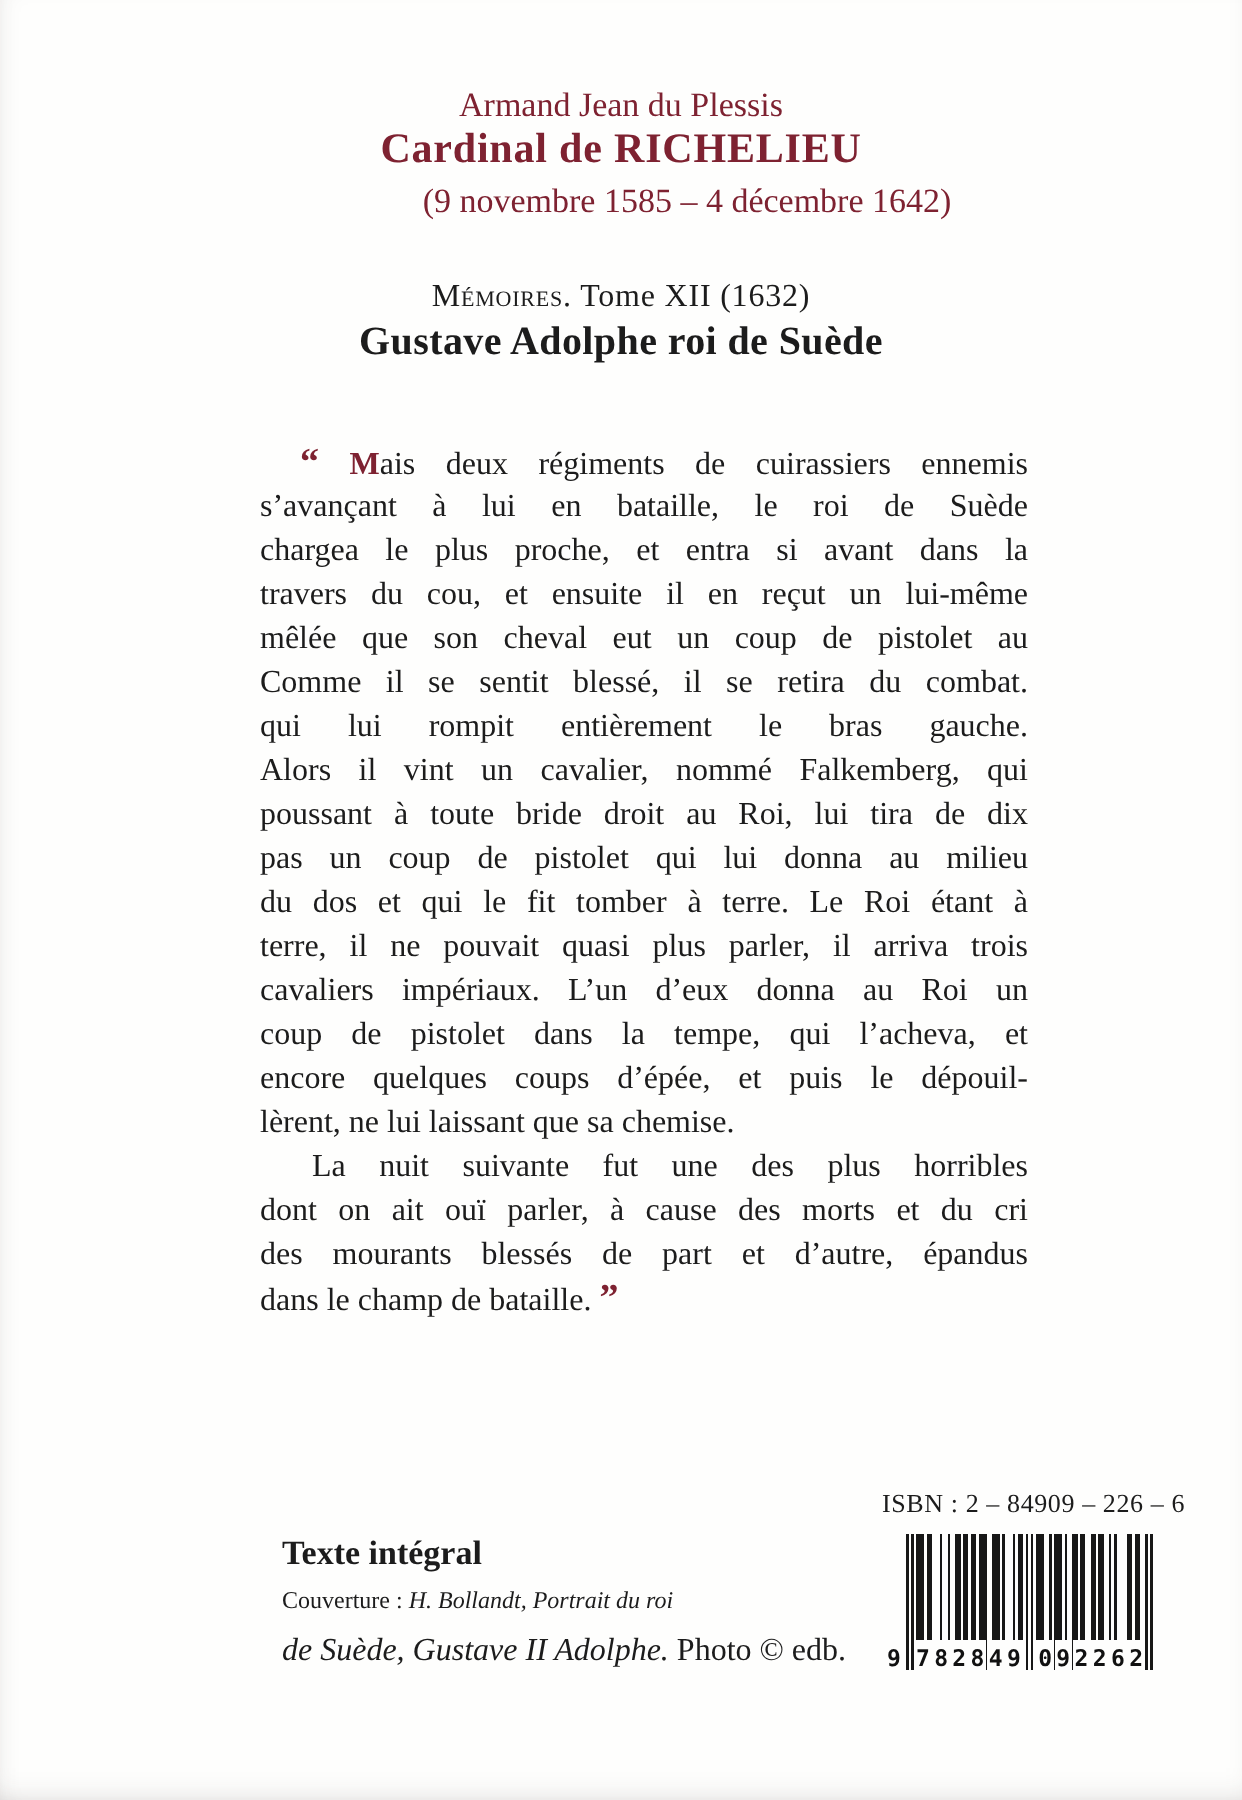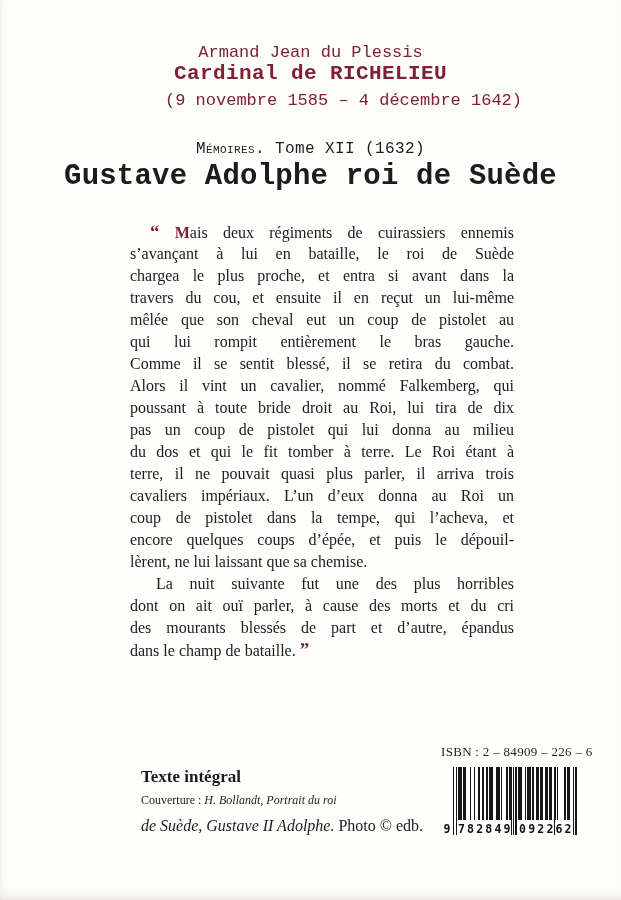--- a/index.html
+++ b/index.html
@@ -4,27 +4,27 @@
 <style>
   :root { --red:#7e2231; --ink:#1c1c1c; }
   html,body { margin:0; padding:0; background:#e9e9e9; }
   .page {
     position:relative; width:621px; height:900px; margin:0 auto;
     background:#fefefdff; background-color:#fefefd;
     font-family:"Liberation Serif", serif; color:var(--ink);
     overflow:hidden;
     box-shadow: inset 0 -8px 18px -14px rgba(60,50,50,.35), inset 8px 0 18px -16px rgba(60,50,50,.2);
   }
-  .center { position:absolute; left:0; width:100%; text-align:center;font-family:Liberation Mono, monospace; }
+  .center { position:absolute; left:0; width:100%; text-align:center; }
   .author-line { top:43px;  font-size:17px; color:var(--red); }
   .name-line   { top:62px;  font-size:21px; font-weight:bold; color:var(--red); letter-spacing:.4px; }
   .dates-line  { top:91px;  font-size:17px; color:var(--red);padding-left:33px; }
   .series-line { top:140px; font-size:16px; letter-spacing:.4px; }
   .series-line .sc { font-variant:small-caps; }
-  .book-title  { top:160px; font-size:29px; font-weight:bold; letter-spacing:.2px; }
+  .book-title  { top:160px; font-size:20px; font-weight:bold; letter-spacing:.2px; }
 
   .bodyblock { position:absolute; left:130px; top:221px; width:384px;
                font-size:16px; line-height:22px; }
   .bline { text-align:justify; text-align-last:justify; height:22px; }
   .bline.last { text-align-last:left; }
   .first-line { padding-left:20px; }
   .indent { text-indent:26px; }
   .qmark { color:var(--red); font-weight:bold; font-size:19px; }
   .dropcap { color:var(--red); font-weight:bold; }
 
@@ -47,22 +47,22 @@
 
   <div class="center series-line"><span class="sc">Mémoires.</span><span> Tome XII (1632)</span></div>
   <div class="center book-title">Gustave Adolphe roi de Suède</div>
 
   <div class="bodyblock">
     <div class="bline first-line"><span class="qmark">“</span> <span class="dropcap">M</span><span>ais deux régiments de cuirassiers ennemis</span></div>
     <div class="bline">s’avançant à lui en bataille, le roi de Suède</div>
     <div class="bline">chargea le plus proche, et entra si avant dans la</div>
     <div class="bline">travers du cou, et ensuite il en reçut un lui-même</div>
     <div class="bline">mêlée que son cheval eut un coup de pistolet au</div>
+    <div class="bline">Comme il se sentit blessé, il se retira du combat.</div>
     <div class="bline">qui lui rompit entièrement le bras gauche.</div>
-    <div class="bline">Comme il se sentit blessé, il se retira du combat.</div>
     <div class="bline">Alors il vint un cavalier, nommé Falkemberg, qui</div>
     <div class="bline">poussant à toute bride droit au Roi, lui tira de dix</div>
     <div class="bline">pas un coup de pistolet qui lui donna au milieu</div>
     <div class="bline">du dos et qui le fit tomber à terre. Le Roi étant à</div>
     <div class="bline">terre, il ne pouvait quasi plus parler, il arriva trois</div>
     <div class="bline">cavaliers impériaux. L’un d’eux donna au Roi un</div>
     <div class="bline">coup de pistolet dans la tempe, qui l’acheva, et</div>
     <div class="bline">encore quelques coups d’épée, et puis le dépouil-</div>
     <div class="bline last">lèrent, ne lui laissant que sa chemise.</div>
     <div class="bline indent">La nuit suivante fut une des plus horribles</div>

